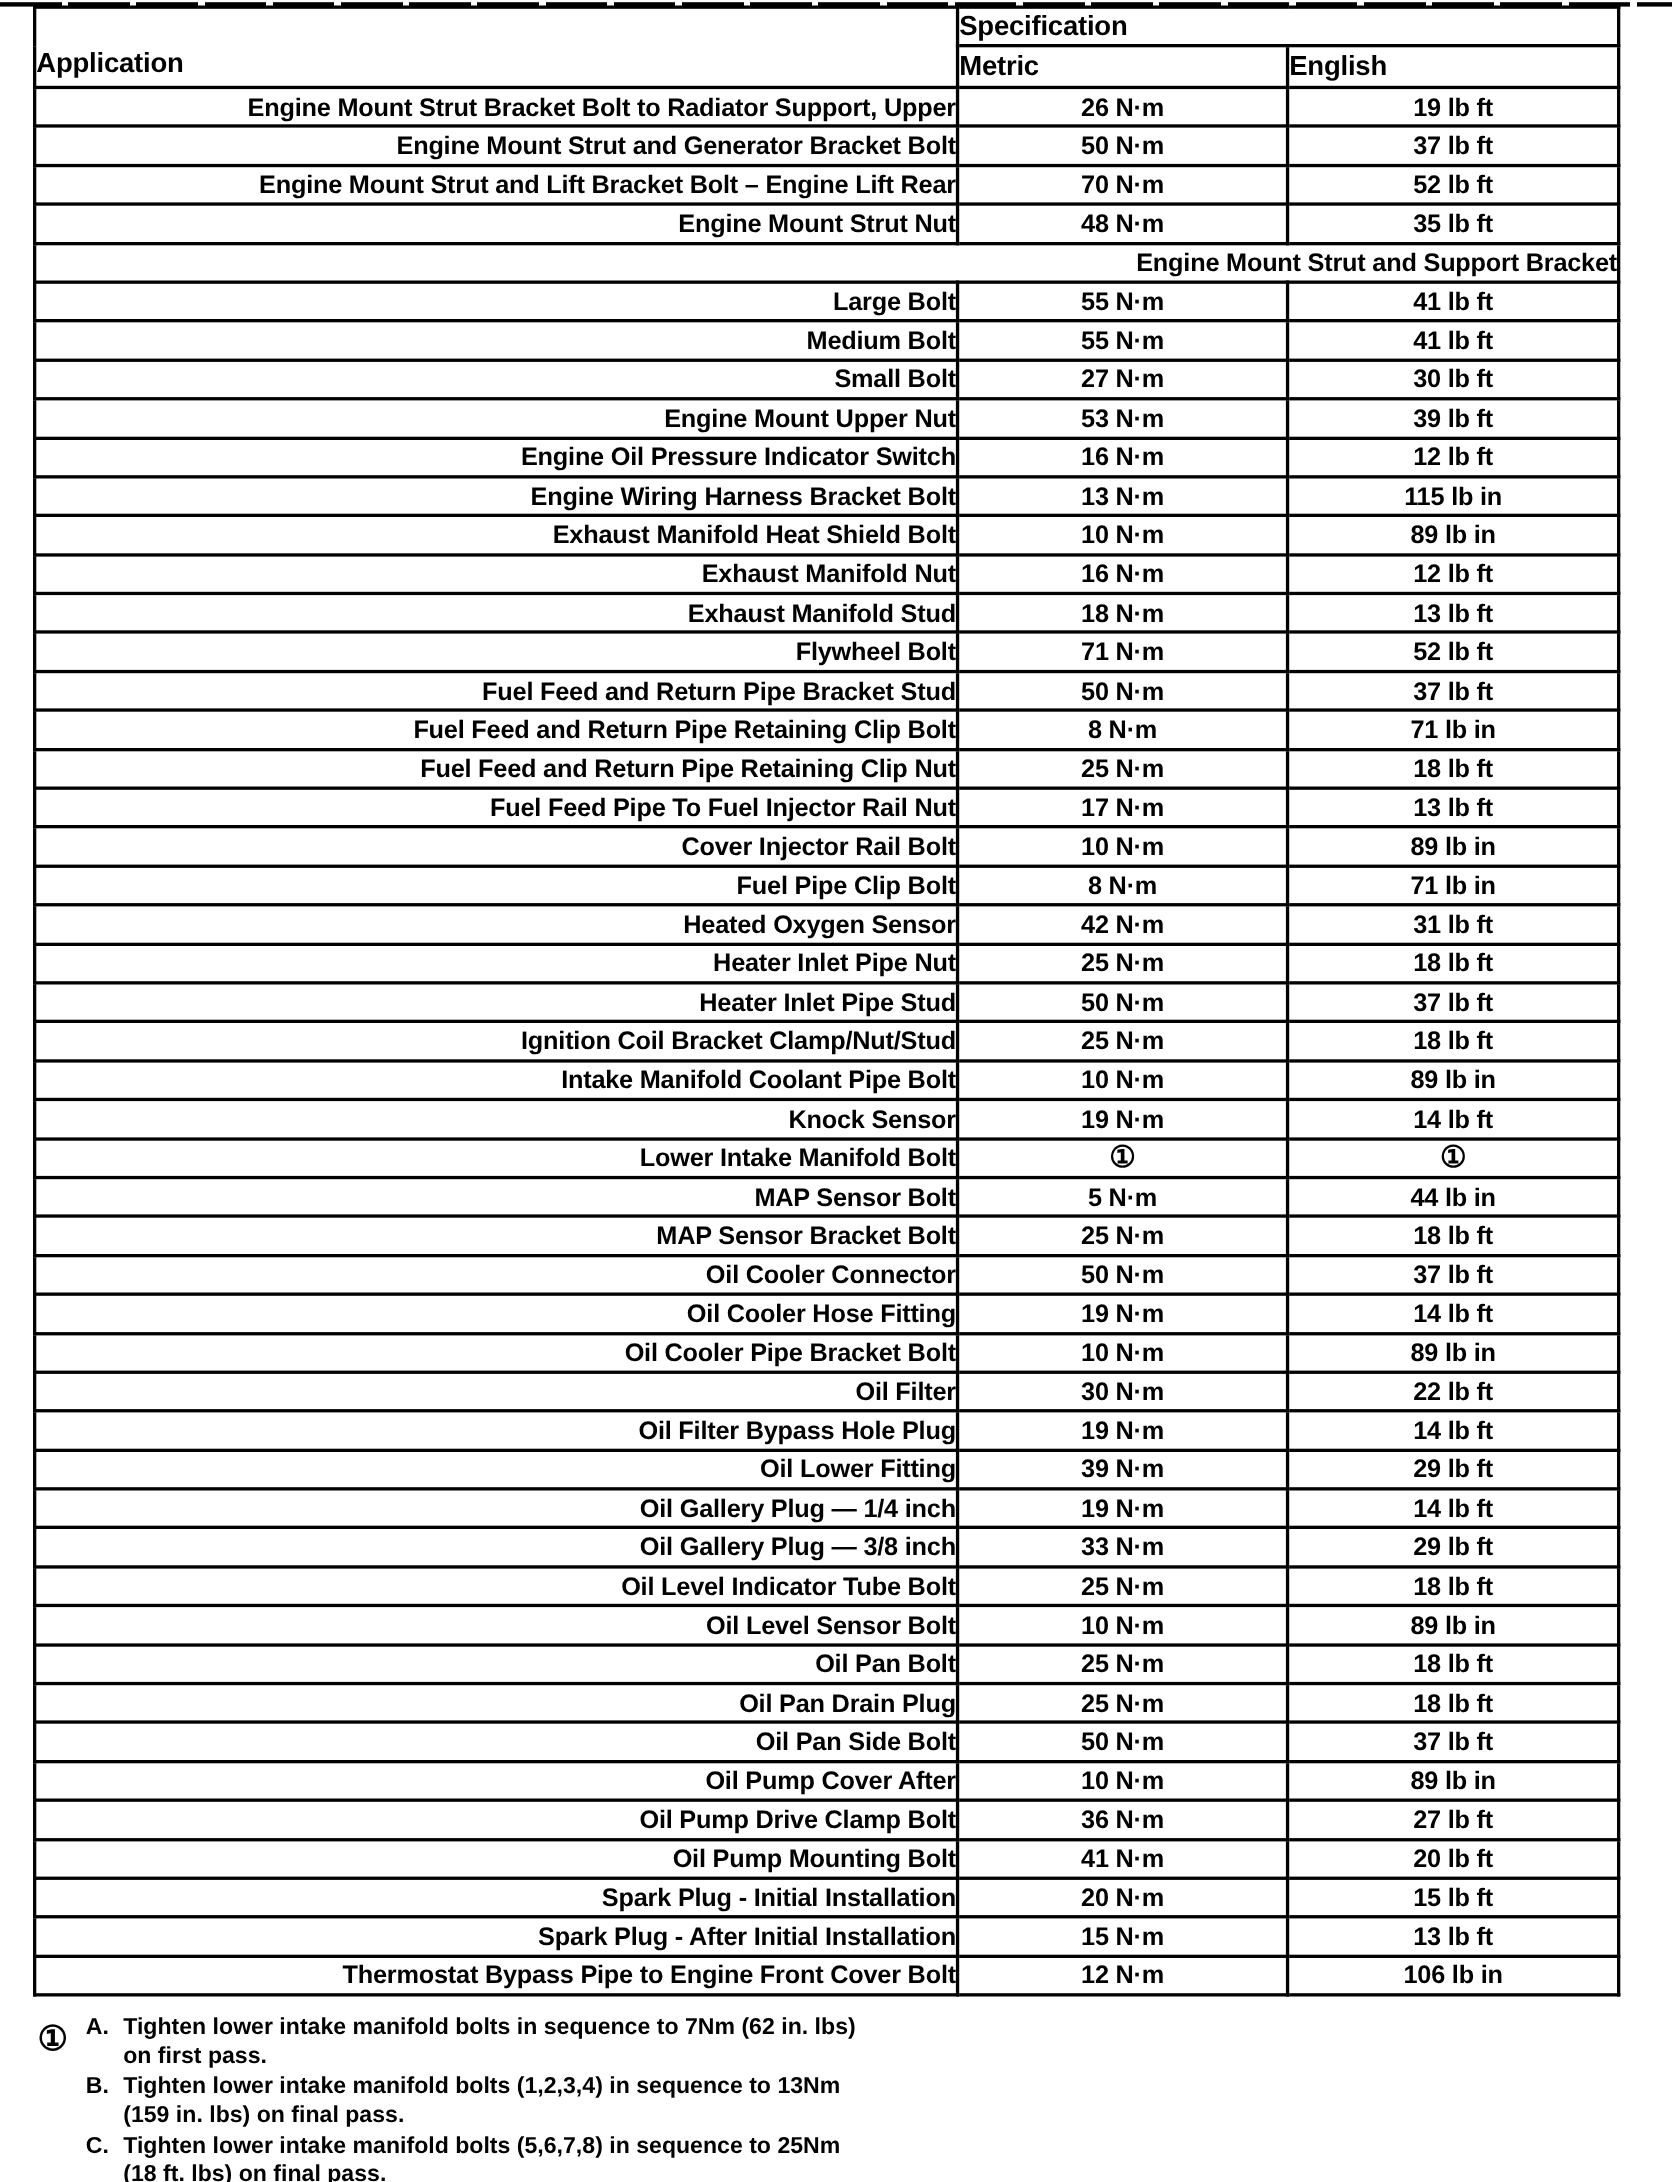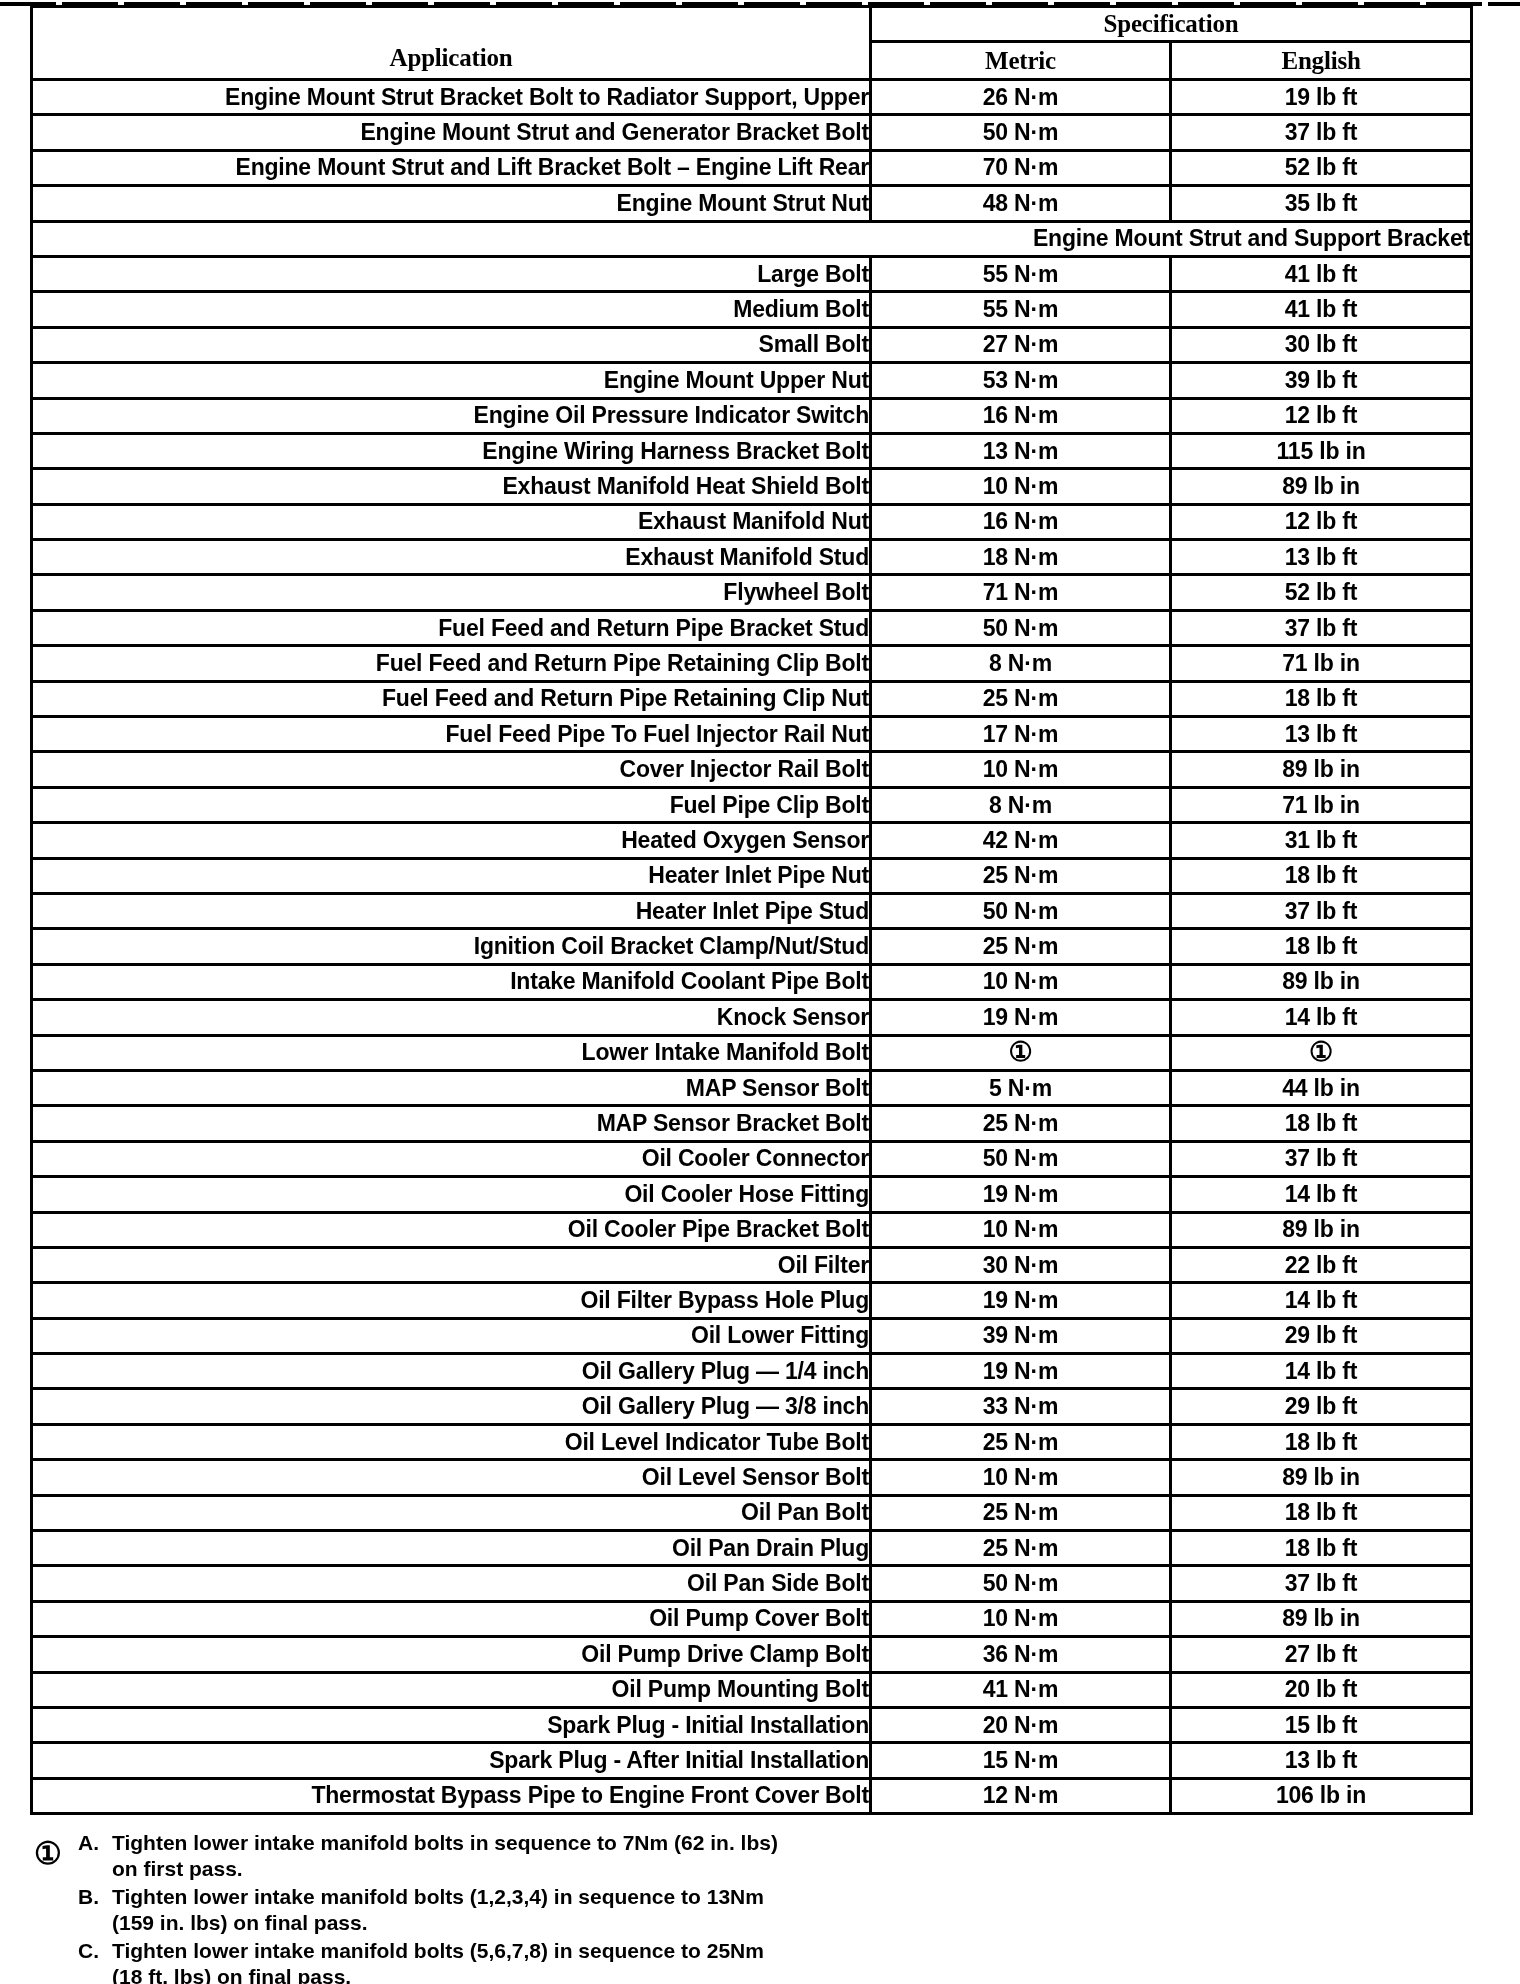--- a/index.html
+++ b/index.html
@@ -19,21 +19,21 @@
   .c-app{width:839px;}
   .c-metric{width:300px;}
   .c-english{width:301px;}
   th,td{
     border:3px solid #000;
     padding:0;margin:0;
     font-weight:bold;color:#000;
     letter-spacing:-0.2px;
     overflow:hidden;white-space:nowrap;
   }
-  th{font-size:25px;text-align:center;font-family:Liberation Serif, serif;}
+  th{font-size:25px;text-align:left;}
   th.app-h{vertical-align:bottom;padding-bottom:6px;height:64px;}
   th.spec-h{height:30px;}
   th.unit-h{height:32px;}
   td{height:32.4px;font-size:23px;line-height:1;}
   td.app{text-align:right;padding-left:14px;}
   td.app.sub{padding-left:46px;}
   td.val{text-align:center;}
   td.sym{font-size:27px;}
   .footnote{
     position:absolute;left:34px;top:1830px;width:760px;
@@ -278,21 +278,21 @@
           <td class="app">Oil Pan Drain Plug</td>
           <td class="val">25 N·m</td>
           <td class="val">18 lb ft</td>
         </tr>
         <tr>
           <td class="app">Oil Pan Side Bolt</td>
           <td class="val">50 N·m</td>
           <td class="val">37 lb ft</td>
         </tr>
         <tr>
-          <td class="app">Oil Pump Cover Bolt</td>
+          <td class="app">Oil Pump Cover After</td>
           <td class="val">10 N·m</td>
           <td class="val">89 lb in</td>
         </tr>
         <tr>
           <td class="app">Oil Pump Drive Clamp Bolt</td>
           <td class="val">36 N·m</td>
           <td class="val">27 lb ft</td>
         </tr>
         <tr>
           <td class="app">Oil Pump Mounting Bolt</td>

